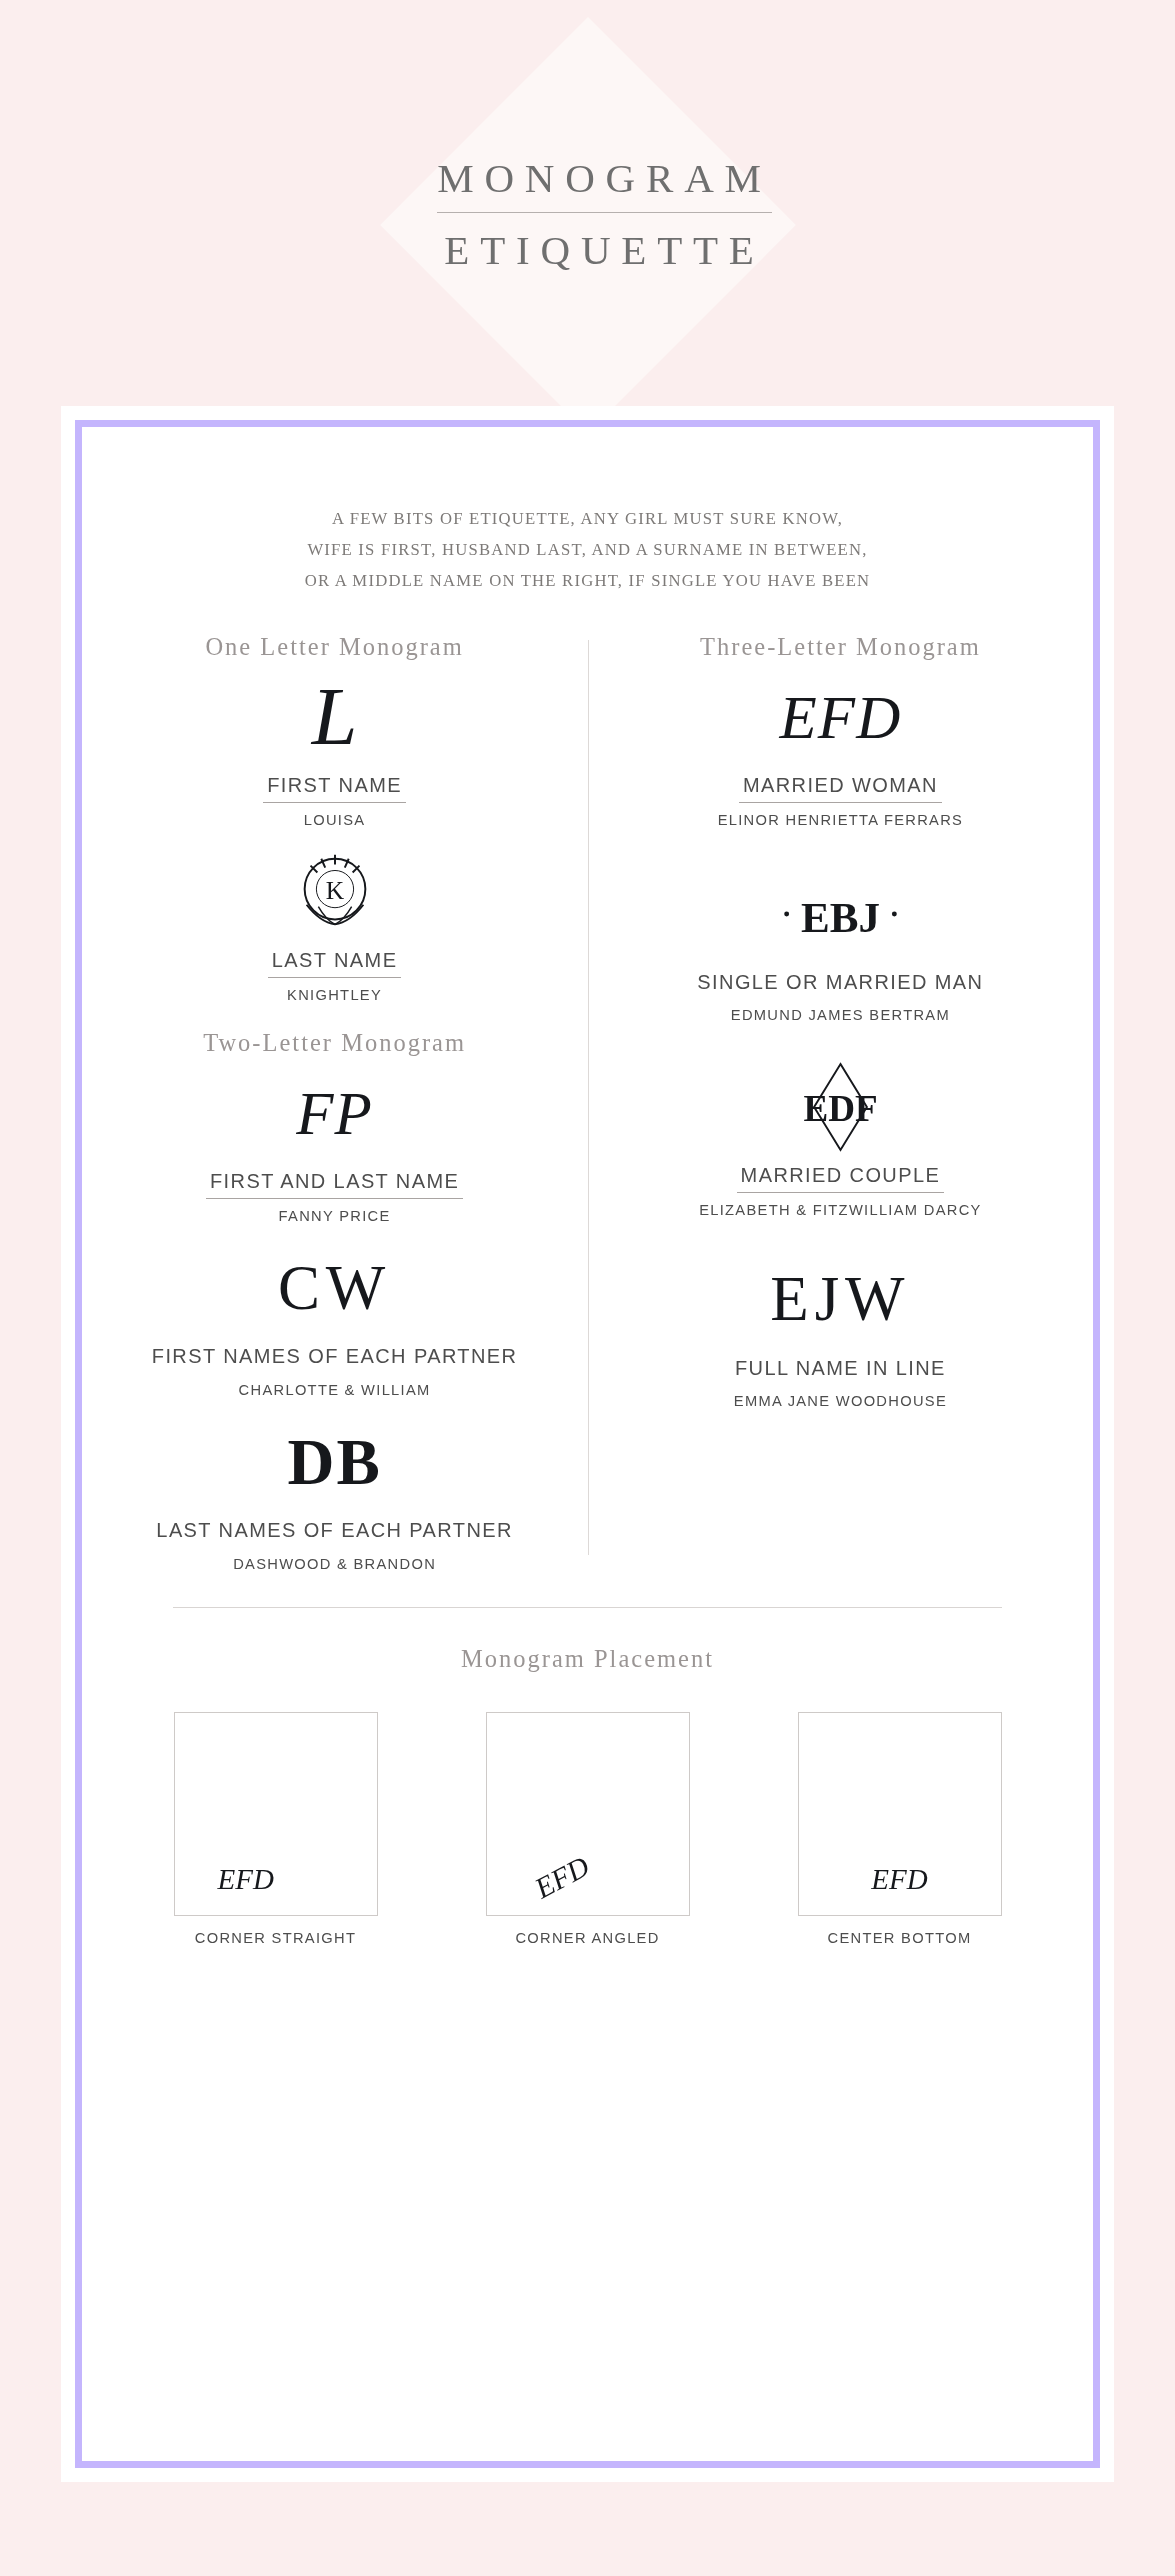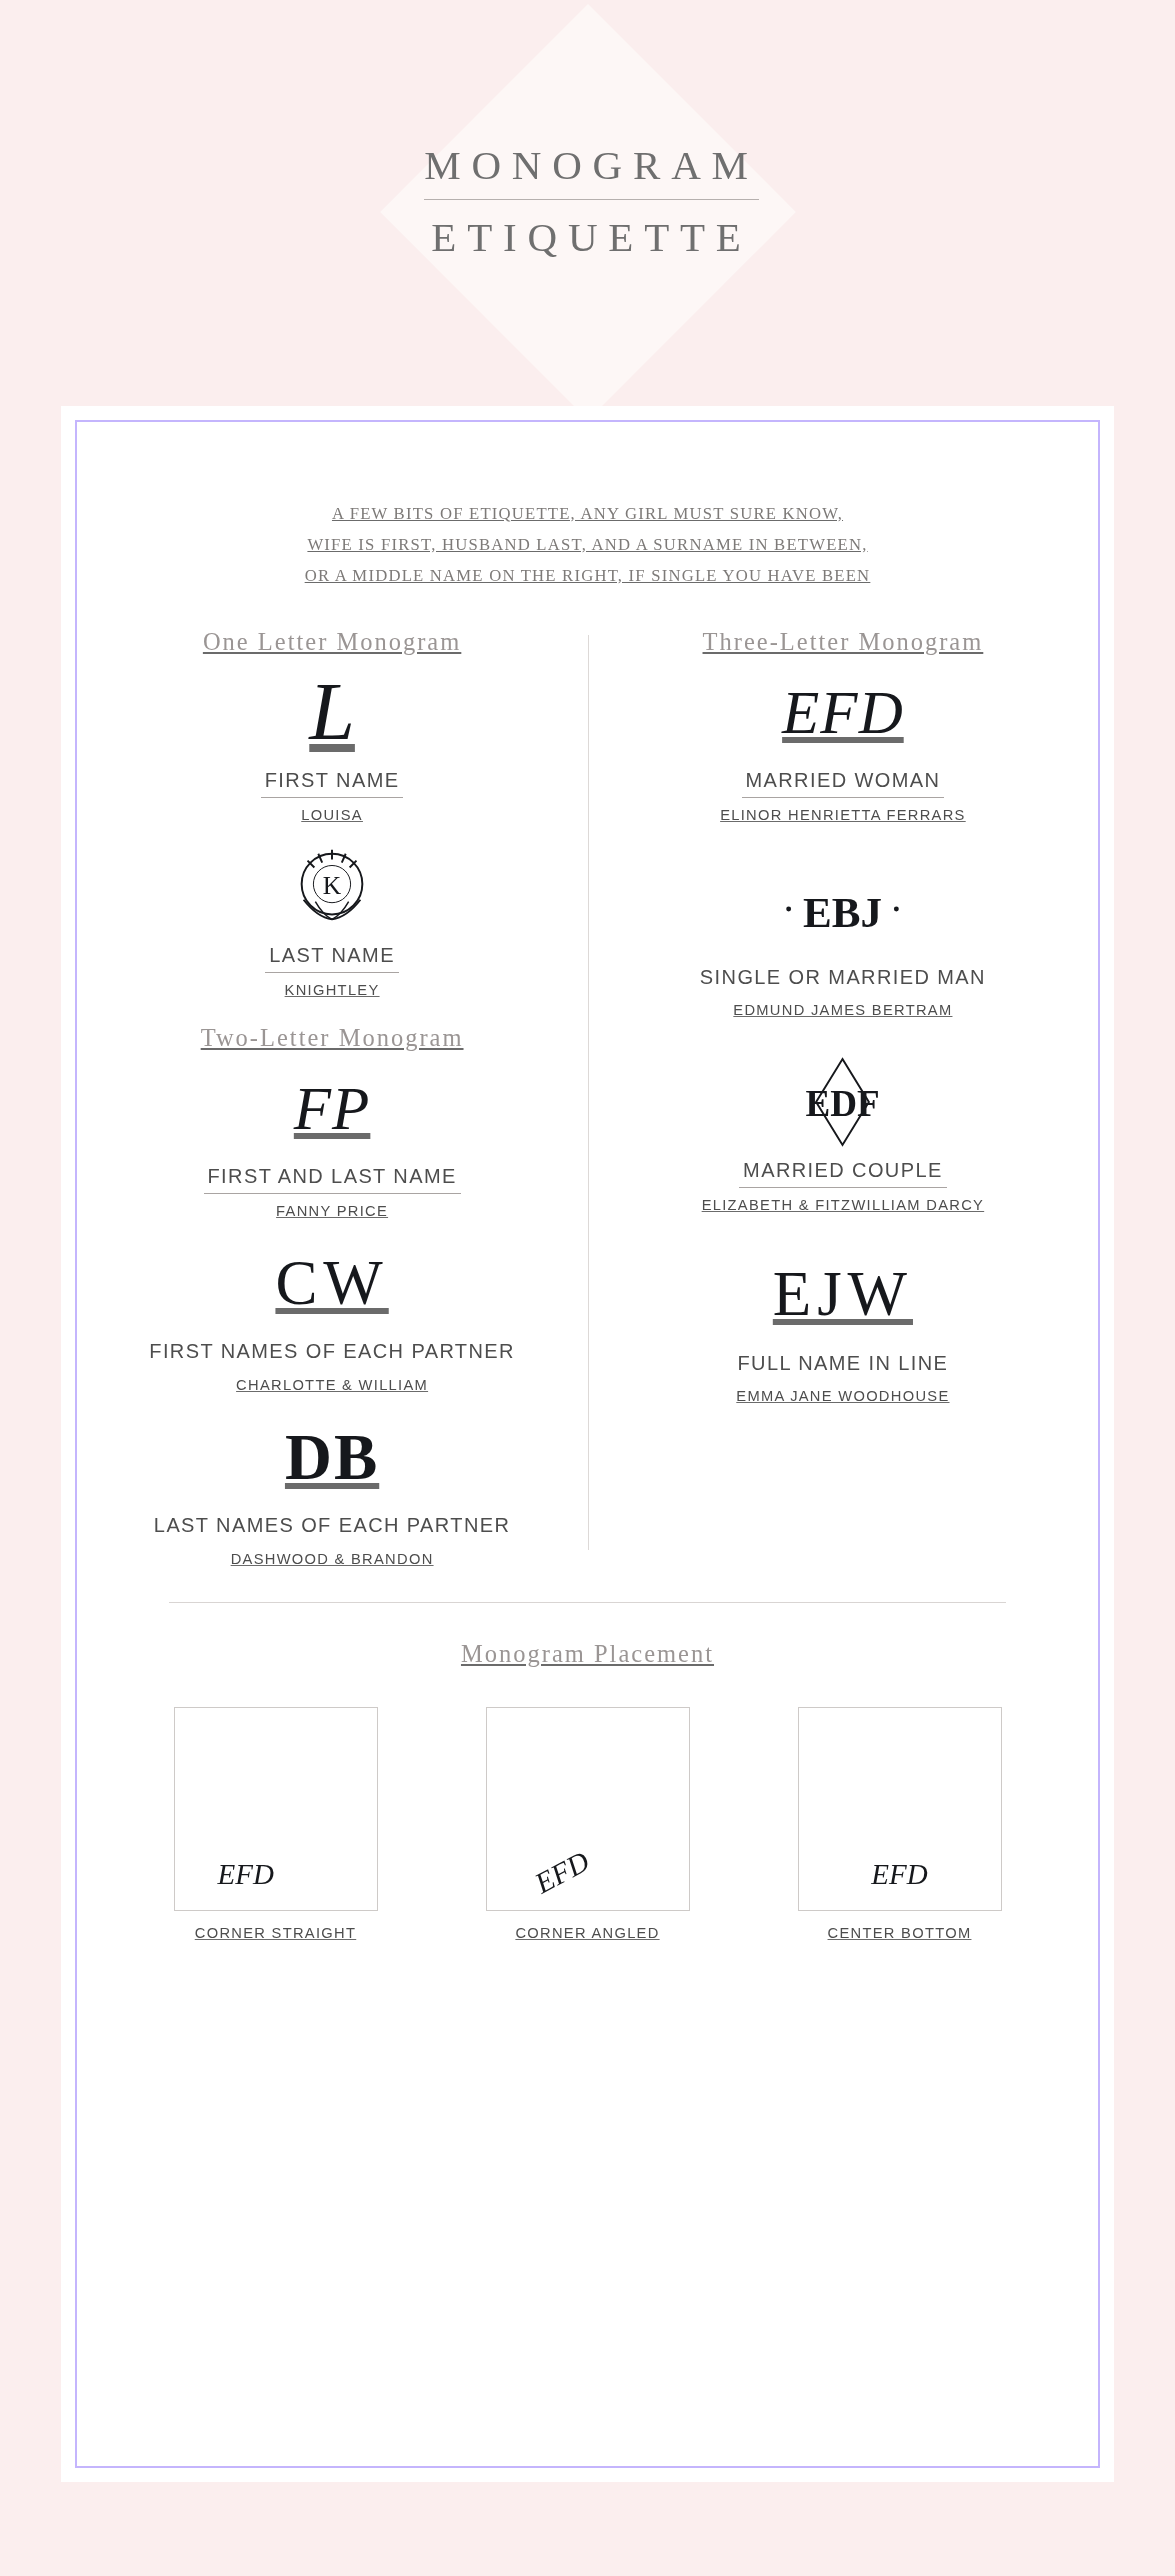--- a/index.html
+++ b/index.html
@@ -13,21 +13,21 @@
     font-family: "Liberation Serif", serif;
     color: #6b6b6b;
     overflow: hidden;
   }
 
   .page {
     position: relative;
     width: 1175px;
     height: 2260px;
     box-sizing: border-box;
-    padding: 4px;
+    padding: 17px;
   }
 
   
   .header {
     position: relative;
     height: 392px;
   }
   .diamond {
     position: absolute;
     left: 50%;
@@ -72,22 +72,21 @@
     height: 2076px;
     background: #ffffff;
     box-sizing: border-box;
   }
   .card-inner {
     position: absolute;
     left: 13.7px;
     top: 13.7px;
     right: 13.7px;
     bottom: 13.7px;
-    border: 2px solid #c4b5fd;
-    text-decoration: underline;
+    border: 7px solid #c4b5fd;
   }
 
   .poem {
     margin-top: 76px;
     text-align: center;
     font-size: 16.7px;
     letter-spacing: 1.2px;
     line-height: 31px;
     color: #7d7a78;
     font-family: "Liberation Serif", serif;

